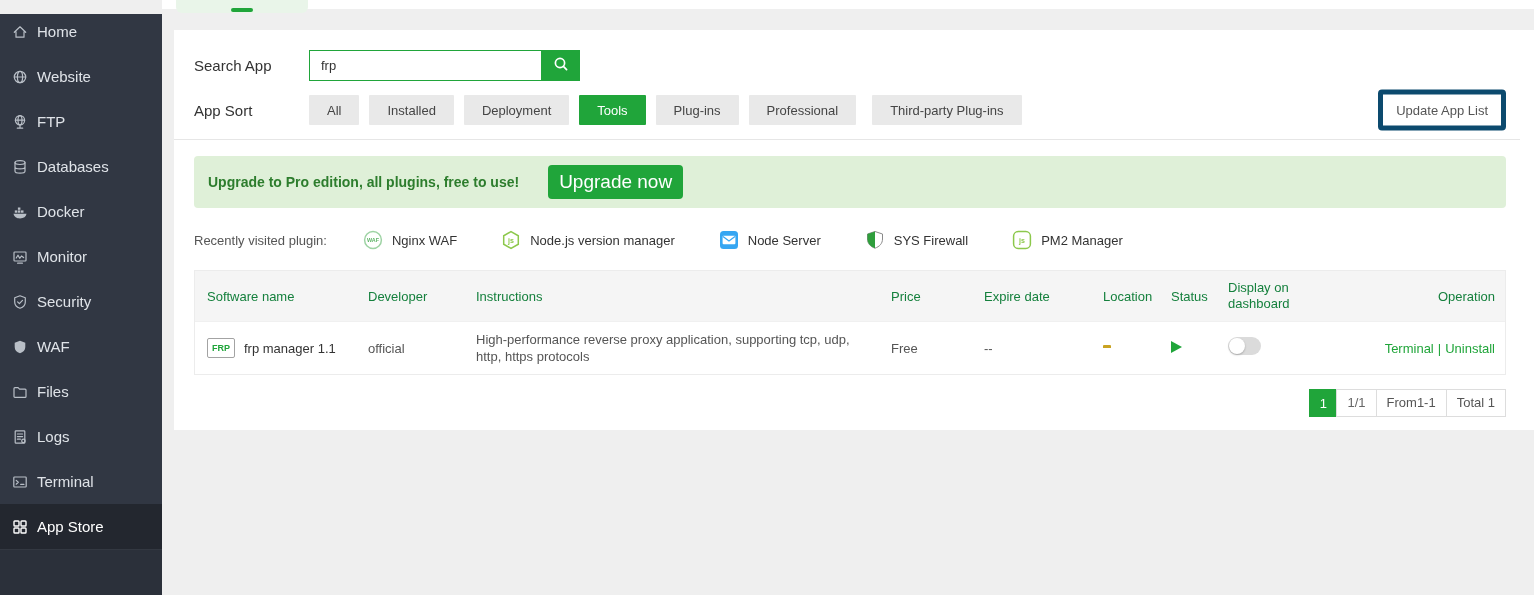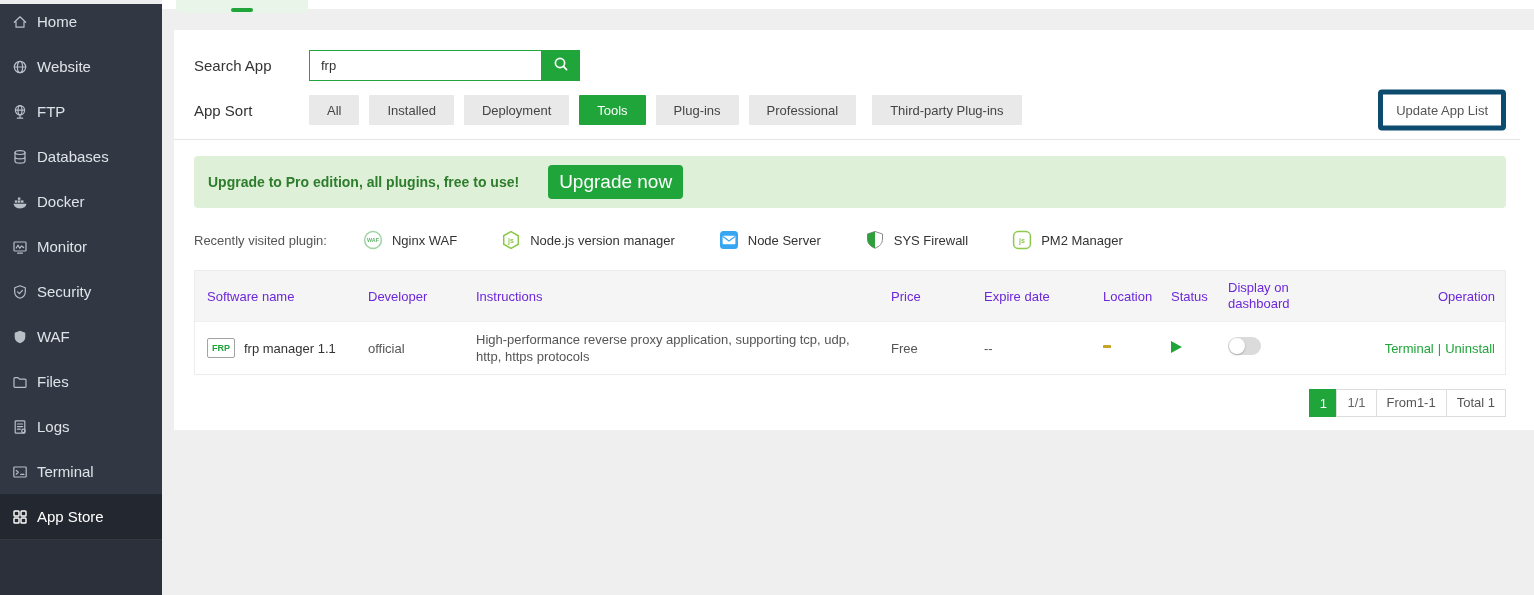--- a/index.html
+++ b/index.html
@@ -5,21 +5,21 @@
   :root{
     --primary:#20a53a; --sidebar-bg:#313743; --sidebar-active:#23272f;
     --page-bg:#efefef; --banner-bg:#dff0d8; --banner-text:#2d7d2d;
     --btn-gray:#e9e9e9; --border:#e8e8e8; --head-bg:#f5f5f5;
   }
   *{box-sizing:border-box;margin:0;padding:0}
   html,body{width:1534px;height:595px;overflow:hidden}
   body{font-family:"Liberation Sans","DejaVu Sans",sans-serif;background:var(--page-bg);position:relative}
 
   
-  .sidebar{position:absolute;left:0;top:4px;bottom:0;width:162px;background:var(--sidebar-bg);z-index:5;display:flex;flex-direction:column}
+  .sidebar{position:absolute;left:0;top:14px;bottom:0;width:162px;background:var(--sidebar-bg);z-index:5;display:flex;flex-direction:column}
   .side-list{margin-top:-5px}
   .side-item{height:45px;display:flex;align-items:center;padding-left:11px;color:#dfe3e8;font-size:15px;cursor:pointer}
   .side-item.active{background:var(--sidebar-active);color:#fff}
   .side-icon{width:17px;height:17px;margin-right:9px;flex:0 0 17px;display:flex;align-items:center;justify-content:center}
   .side-icon svg{width:16px;height:16px;stroke:#b9bfc7;fill:none;stroke-width:1.2;stroke-linecap:round;stroke-linejoin:round}
   .side-item.active .side-icon svg{stroke:#fff}
   .sidebar-footer{flex:1;border-top:1px solid rgba(255,255,255,.04);background:#2b303a;margin-top:0}
 
   
   .content{margin-left:162px;position:relative;height:595px}
@@ -46,21 +46,21 @@
   .banner{margin-top:16px;height:52px;background:var(--banner-bg);border-radius:4px;display:flex;align-items:center;padding:0 14px}
   .banner-text{font-size:14px;font-weight:bold;color:var(--banner-text)}
   .banner-btn{margin-left:29px;background:var(--primary);color:#fff;border:none;border-radius:4px;padding:6px 11px;font-size:19px;cursor:pointer;font-family:inherit}
 
   .recent-row{margin-top:18px;height:28px;display:flex;align-items:center;font-size:13px}
   .recent-label{color:#555;margin-right:36px}
   .plugin{display:flex;align-items:center;margin-right:44px;color:#333;cursor:pointer}
   .plugin .p-icon{width:20px;height:20px;margin-right:9px;display:flex;align-items:center;justify-content:center}
 
   .apptable{margin-top:16px;border:1px solid #ececec;font-size:13px}
-  .thead{display:flex;align-items:center;background:var(--head-bg);min-height:50px;color:#6d28d9}
+  .thead{display:flex;align-items:center;background:var(--head-bg);min-height:50px;color:#15803d}
   .trow{display:flex;align-items:center;min-height:53px;border-top:1px solid #f0f0f0;background:#fff;color:#555}
   .cell{padding-left:12px}
   .c-name{flex:0 0 161px;display:flex;align-items:center}
   .c-dev{flex:0 0 108px}
   .c-instr{flex:1 1 auto;padding-right:20px;line-height:17px}
   .c-price{flex:0 0 93px}
   .c-expire{flex:0 0 119px}
   .c-loc{flex:0 0 68px}
   .c-status{flex:0 0 57px}
   .c-dash{flex:0 0 130px;line-height:16px}

